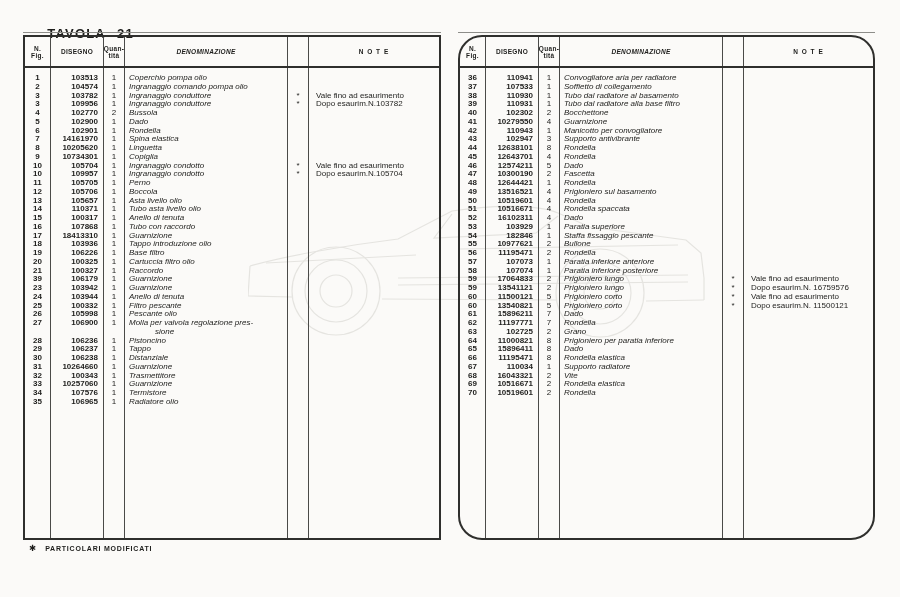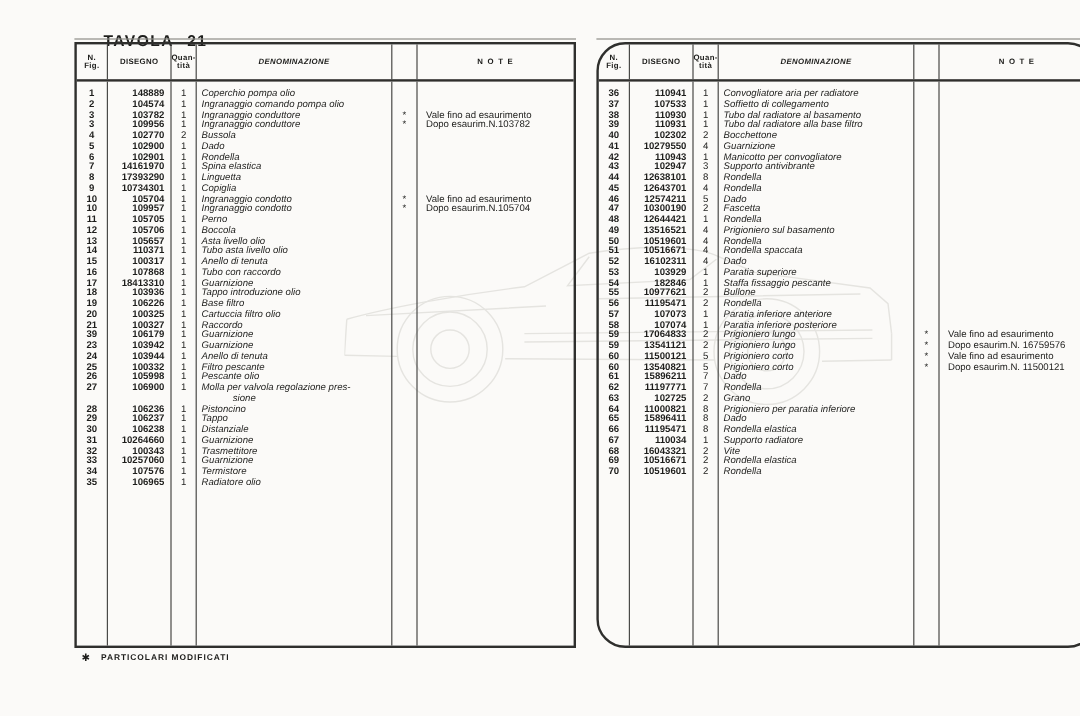--- a/index.html
+++ b/index.html
@@ -10,21 +10,21 @@
     --watermark:#e5e4e0;
   }
   html,body{margin:0;padding:0;}
   body{
     width:900px;height:597px;
     background:var(--paper);
     font-family:"Liberation Sans","DejaVu Sans",sans-serif;
     color:var(--ink);
     overflow:hidden;
   }
-  #screen{position:relative;width:740px;height:597px;margin-left:39px;}
+  #screen{position:relative;width:740px;height:597px;}
 
   
   #watermark{position:absolute;left:248px;top:178px;width:460px;height:200px;pointer-events:none;}
 
   
   .page-title{
     position:absolute;left:28px;top:11px;
     font-size:13px;font-weight:bold;letter-spacing:1.2px;
     white-space:pre;
   }
@@ -176,29 +176,29 @@
           <div class="ln">28</div>
           <div class="ln">29</div>
           <div class="ln">30</div>
           <div class="ln">31</div>
           <div class="ln">32</div>
           <div class="ln">33</div>
           <div class="ln">34</div>
           <div class="ln">35</div>
         </div>
       <div class="col c2 col-dis">
-          <div class="ln">148889</div>
+          <div class="ln">103513</div>
           <div class="ln">104574</div>
           <div class="ln">103782</div>
           <div class="ln">109956</div>
           <div class="ln">102770</div>
           <div class="ln">102900</div>
           <div class="ln">102901</div>
           <div class="ln">14161970</div>
-          <div class="ln">17393290</div>
+          <div class="ln">10205620</div>
           <div class="ln">10734301</div>
           <div class="ln">105704</div>
           <div class="ln">109957</div>
           <div class="ln">105705</div>
           <div class="ln">105706</div>
           <div class="ln">105657</div>
           <div class="ln">110371</div>
           <div class="ln">100317</div>
           <div class="ln">107868</div>
           <div class="ln">18413310</div>

